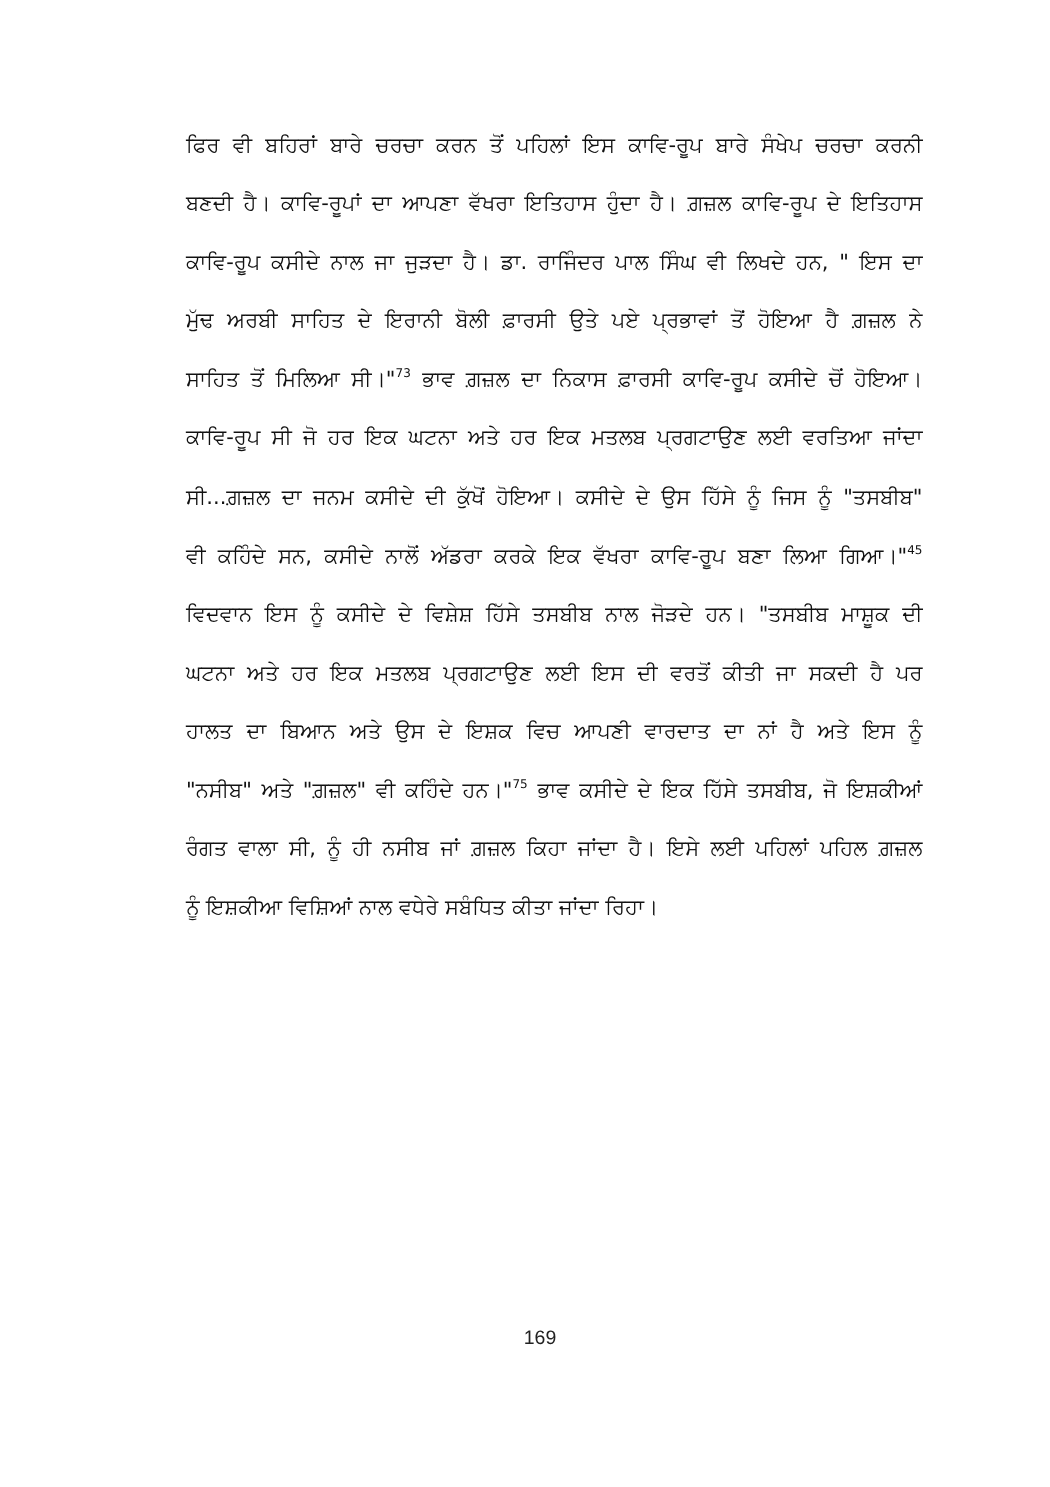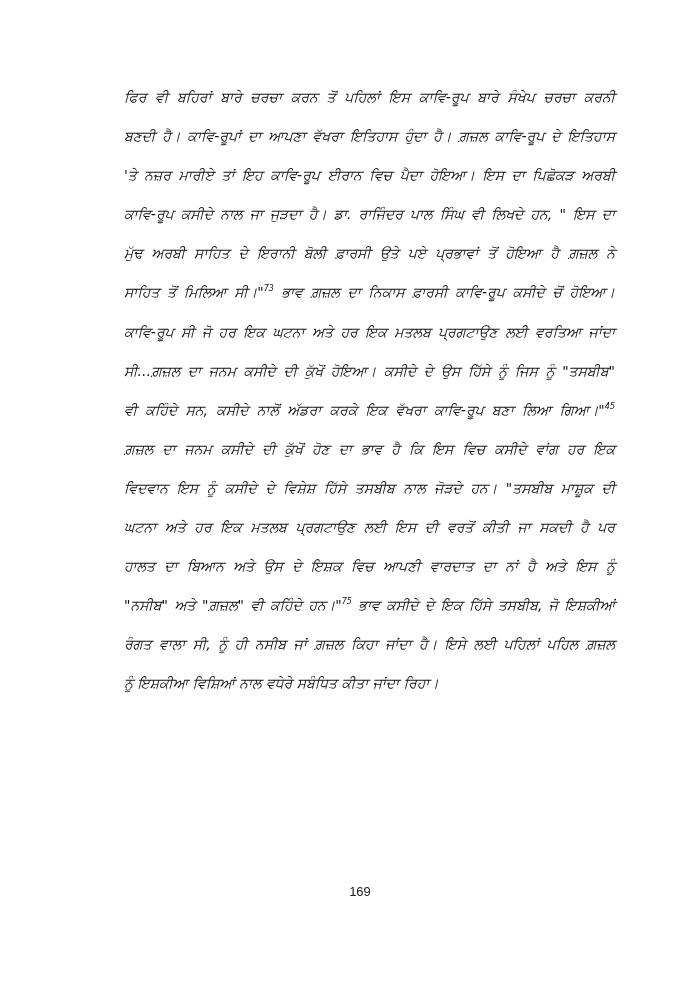--- a/index.html
+++ b/index.html
@@ -21,21 +21,20 @@
       top: 0;
       width: 700px;
       height: 991px;
       background: #ffffff;
     }
     .body-text {
       position: absolute;
       left: 124px;
       top: 78px;
       width: 491px;
-      font-style: italic;
     }
     .line {
       display: block;
       height: 39.1px;
       line-height: 39.1px;
       font-size: 14px;
       white-space: nowrap;
       text-align: justify;
       text-align-last: justify;
       overflow: visible;
@@ -59,28 +58,26 @@
       color: #222222;
     }
   </style>
 </head>
 <body>
 
 <div class="page">
   <div class="body-text">
     <div class="line"><span>ਫਿਰ ਵੀ ਬਹਿਰਾਂ ਬਾਰੇ ਚਰਚਾ ਕਰਨ ਤੋਂ ਪਹਿਲਾਂ ਇਸ ਕਾਵਿ-ਰੂਪ ਬਾਰੇ ਸੰਖੇਪ ਚਰਚਾ ਕਰਨੀ</span></div>
     <div class="line"><span>ਬਣਦੀ ਹੈ।  ਕਾਵਿ-ਰੂਪਾਂ ਦਾ ਆਪਣਾ ਵੱਖਰਾ ਇਤਿਹਾਸ ਹੁੰਦਾ ਹੈ। ਗ਼ਜ਼ਲ ਕਾਵਿ-ਰੂਪ ਦੇ ਇਤਿਹਾਸ</span></div>
-    <div class="line"><span>'ਤੇ ਨਜ਼ਰ ਮਾਰੀਏ ਤਾਂ ਇਹ ਕਾਵਿ-ਰੂਪ ਈਰਾਨ ਵਿਚ ਪੈਦਾ ਹੋਇਆ। ਇਸ ਦਾ ਪਿਛੋਕੜ ਅਰਬੀ</span></div>
     <div class="line"><span>ਕਾਵਿ-ਰੂਪ ਕਸੀਦੇ ਨਾਲ ਜਾ ਜੁੜਦਾ ਹੈ। ਡਾ. ਰਾਜਿੰਦਰ ਪਾਲ ਸਿੰਘ ਵੀ ਲਿਖਦੇ ਹਨ, " ਇਸ ਦਾ</span></div>
     <div class="line"><span>ਮੁੱਢ ਅਰਬੀ ਸਾਹਿਤ ਦੇ ਇਰਾਨੀ ਬੋਲੀ ਫ਼ਾਰਸੀ ਉਤੇ ਪਏ ਪ੍ਰਭਾਵਾਂ ਤੋਂ ਹੋਇਆ ਹੈ ਗ਼ਜ਼ਲ ਨੇ</span></div>
     <div class="line"><span>ਸਾਹਿਤ ਤੋਂ ਮਿਲਿਆ ਸੀ।"</span><sup>73</sup><span> ਭਾਵ ਗ਼ਜ਼ਲ ਦਾ ਨਿਕਾਸ ਫ਼ਾਰਸੀ ਕਾਵਿ-ਰੂਪ ਕਸੀਦੇ ਚੋਂ ਹੋਇਆ।</span></div>
     <div class="line"><span>ਕਾਵਿ-ਰੂਪ ਸੀ ਜੋ ਹਰ ਇਕ ਘਟਨਾ ਅਤੇ ਹਰ ਇਕ ਮਤਲਬ ਪ੍ਰਗਟਾਉਣ ਲਈ ਵਰਤਿਆ ਜਾਂਦਾ</span></div>
     <div class="line"><span>ਸੀ...ਗ਼ਜ਼ਲ ਦਾ ਜਨਮ ਕਸੀਦੇ ਦੀ ਕੁੱਖੋਂ ਹੋਇਆ। ਕਸੀਦੇ ਦੇ ਉਸ ਹਿੱਸੇ ਨੂੰ ਜਿਸ ਨੂੰ "ਤਸਬੀਬ"</span></div>
     <div class="line"><span>ਵੀ ਕਹਿੰਦੇ ਸਨ, ਕਸੀਦੇ ਨਾਲੋਂ ਅੱਡਰਾ ਕਰਕੇ ਇਕ ਵੱਖਰਾ ਕਾਵਿ-ਰੂਪ ਬਣਾ ਲਿਆ ਗਿਆ।"</span><sup>45</sup></div>
-    <div class="line"><span>ਗ਼ਜ਼ਲ ਦਾ ਜਨਮ ਕਸੀਦੇ ਦੀ ਕੁੱਖੋਂ ਹੋਣ ਦਾ ਭਾਵ ਹੈ ਕਿ ਇਸ ਵਿਚ ਕਸੀਦੇ ਵਾਂਗ ਹਰ ਇਕ</span></div>
     <div class="line"><span>ਵਿਦਵਾਨ ਇਸ ਨੂੰ ਕਸੀਦੇ ਦੇ ਵਿਸ਼ੇਸ਼ ਹਿੱਸੇ ਤਸਬੀਬ ਨਾਲ ਜੋੜਦੇ ਹਨ। "ਤਸਬੀਬ ਮਾਸ਼ੂਕ ਦੀ</span></div>
     <div class="line"><span>ਘਟਨਾ ਅਤੇ ਹਰ ਇਕ ਮਤਲਬ ਪ੍ਰਗਟਾਉਣ ਲਈ ਇਸ ਦੀ ਵਰਤੋਂ ਕੀਤੀ ਜਾ ਸਕਦੀ ਹੈ ਪਰ</span></div>
     <div class="line"><span>ਹਾਲਤ ਦਾ ਬਿਆਨ ਅਤੇ ਉਸ ਦੇ ਇਸ਼ਕ ਵਿਚ ਆਪਣੀ ਵਾਰਦਾਤ ਦਾ ਨਾਂ ਹੈ ਅਤੇ ਇਸ ਨੂੰ</span></div>
     <div class="line"><span>"ਨਸੀਬ" ਅਤੇ "ਗ਼ਜ਼ਲ" ਵੀ ਕਹਿੰਦੇ ਹਨ।"</span><sup>75</sup><span> ਭਾਵ ਕਸੀਦੇ ਦੇ ਇਕ ਹਿੱਸੇ ਤਸਬੀਬ, ਜੋ ਇਸ਼ਕੀਆਂ</span></div>
     <div class="line"><span>ਰੰਗਤ ਵਾਲਾ ਸੀ, ਨੂੰ ਹੀ ਨਸੀਬ ਜਾਂ ਗ਼ਜ਼ਲ ਕਿਹਾ ਜਾਂਦਾ ਹੈ। ਇਸੇ ਲਈ ਪਹਿਲਾਂ ਪਹਿਲ ਗ਼ਜ਼ਲ</span></div>
     <div class="line last"><span>ਨੂੰ ਇਸ਼ਕੀਆ ਵਿਸ਼ਿਆਂ ਨਾਲ ਵਧੇਰੇ ਸਬੰਧਿਤ ਕੀਤਾ ਜਾਂਦਾ ਰਿਹਾ।</span></div>
   </div>
 
   <div class="page-number">169</div>
 </div>

